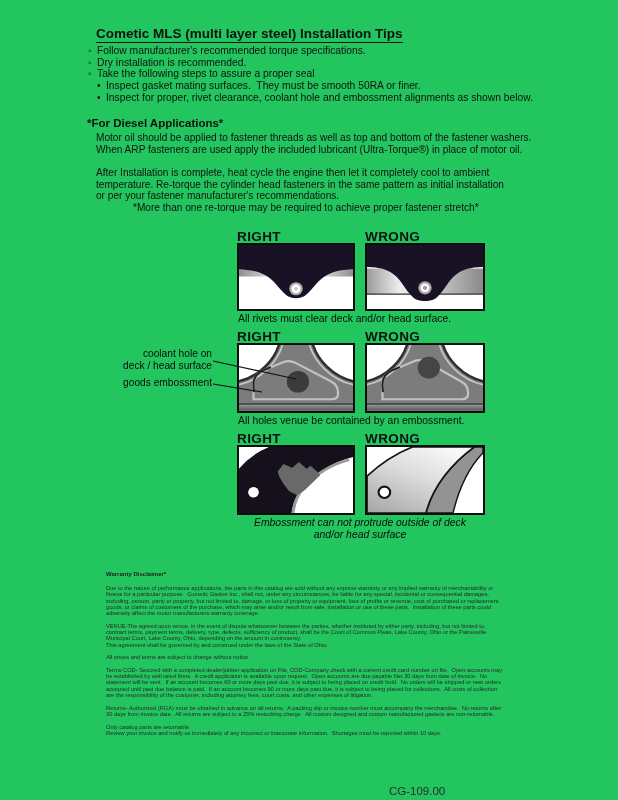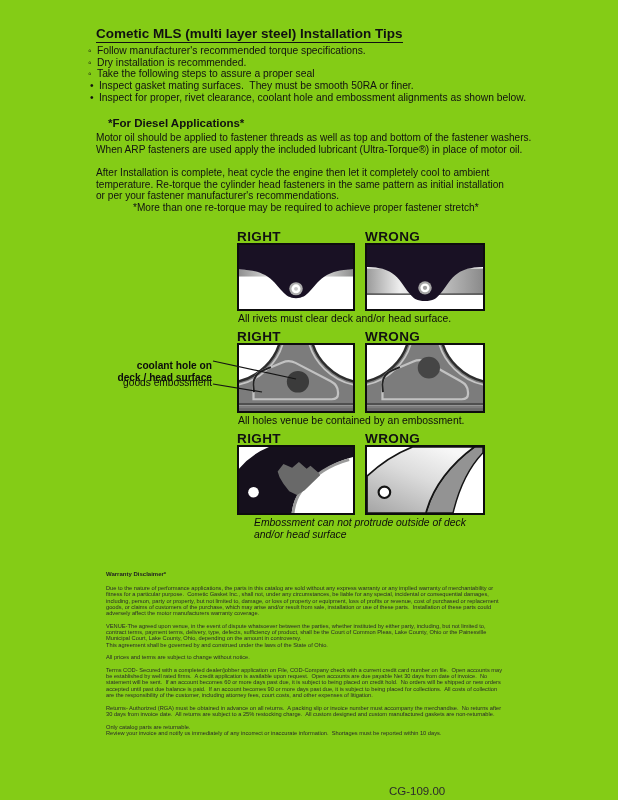--- a/index.html
+++ b/index.html
@@ -1,38 +1,38 @@
 <!DOCTYPE html>
 <html><head>
 <meta charset="utf-8">
 <style>
   html,body{margin:0;padding:0;background:#e9e9e9;}
-  #page{position:relative;width:618px;height:800px;background:#84cc16;overflow:hidden;
+  #page{position:relative;width:618px;height:800px;background:#22c55e;overflow:hidden;
         font-family:"Liberation Sans", sans-serif;color:#111;}
   .abs{position:absolute;}
   
   #title{left:96px;top:26px;font-size:13.5px;font-weight:bold;
          border-bottom:1.6px solid #111;padding-bottom:1px;white-space:pre;}
   
   #bullets{left:88px;top:45px;width:515px;font-size:10.3px;line-height:11.7px;}
   .bullet-row{white-space:pre;}
-  .bullet-row.indented{margin-left:2px;}
+  .bullet-row.indented{margin-left:9px;}
   .bullet-row .marker{display:inline-block;width:9px;}
   
-  #diesel-heading{left:108px;top:117px;font-size:11.5px;font-weight:bold;white-space:pre;}
+  #diesel-heading{left:87px;top:117px;font-size:11.5px;font-weight:bold;white-space:pre;}
   .para{left:96px;width:480px;font-size:10.1px;line-height:11.6px;}
   #para1{top:132px;}
   #para2{top:167px;}
   #note{top:202px;margin-left:37px;}
   .tline{white-space:pre;}
   
   .fig-header{top:0;font-size:13.5px;font-weight:600;letter-spacing:.4px;text-align:left;white-space:pre;}
   .fig-box{border:2px solid #0d0d0d;background:#fff;box-sizing:border-box;}
   .fig-box svg{display:block;width:100%;height:100%;}
-  .caption{font-size:10.4px;line-height:11.5px;white-space:pre;color:#0c0c0c;}
+  .caption{font-size:10.4px;line-height:11.5px;white-space:pre;color:#0c0c0c;text-align:center;}
   .fig-label{font-size:10.2px;line-height:11.5px;text-align:right;white-space:pre;color:#0c0c0c;}
   
   #disclaimer-heading{left:106px;top:571px;font-size:6px;font-weight:bold;white-space:pre;color:#222;}
   #disclaimer-blocks{left:106px;top:585px;width:440px;font-size:5.7px;line-height:6.3px;color:#2a2a2a;}
   .dblock{margin-bottom:6.3px;}
   .dline{white-space:pre;}
   
   #footer-code{left:389px;top:785px;font-size:11.5px;color:#2b2b2b;white-space:pre;}
   #leader-overlay{left:0;top:0;width:618px;height:800px;pointer-events:none;}
 </style>
@@ -103,21 +103,21 @@
       <circle cx="60" cy="45.5" r="7" fill="#a5a5a5"></circle>
       <circle cx="60" cy="45.5" r="4.7" fill="#ffffff"></circle>
       <circle cx="60" cy="45.5" r="2.2" fill="#9e9e9e"></circle>
     </svg>
   </div>
   <div class="abs caption" style="left:238px;top:313px;">All rivets must clear deck and/or head surface.</div>
 
   <div class="abs fig-header" style="left:237px;top:329px;width:118px;">RIGHT</div>
   <div class="abs fig-header" style="left:365px;top:329px;width:120px;">WRONG</div>
 
-  <div class="abs fig-label" style="left:100px;top:360px;width:112px;font-weight:bold;"><div class="tline">coolant hole on</div><div class="tline">deck / head surface</div></div>
+  <div class="abs fig-label" style="left:100px;top:348px;width:112px;"><div class="tline">coolant hole on</div><div class="tline">deck / head surface</div></div>
   <div class="abs fig-label" style="left:100px;top:377px;width:112px;">goods embossment</div>
 
   <div class="abs fig-box" style="left:237px;top:343px;width:118px;height:70px;">
     <svg viewBox="0 0 118 70" preserveAspectRatio="none">
       <rect x="0" y="0" width="118" height="70" fill="#7c7c7c"></rect>
       <circle cx="-14" cy="-18" r="61.5" fill="none" stroke="#c6c6c6" stroke-width="1.8"></circle>
       <circle cx="-14" cy="-18" r="58" fill="#ffffff" stroke="#2d2d2d" stroke-width="2.5"></circle>
       <circle cx="132" cy="-18" r="61.5" fill="none" stroke="#c6c6c6" stroke-width="1.8"></circle>
       <circle cx="132" cy="-18" r="58" fill="#ffffff" stroke="#2d2d2d" stroke-width="2.5"></circle>
       <rect x="0" y="61.5" width="118" height="2.2" fill="#4f4f4f"></rect>

